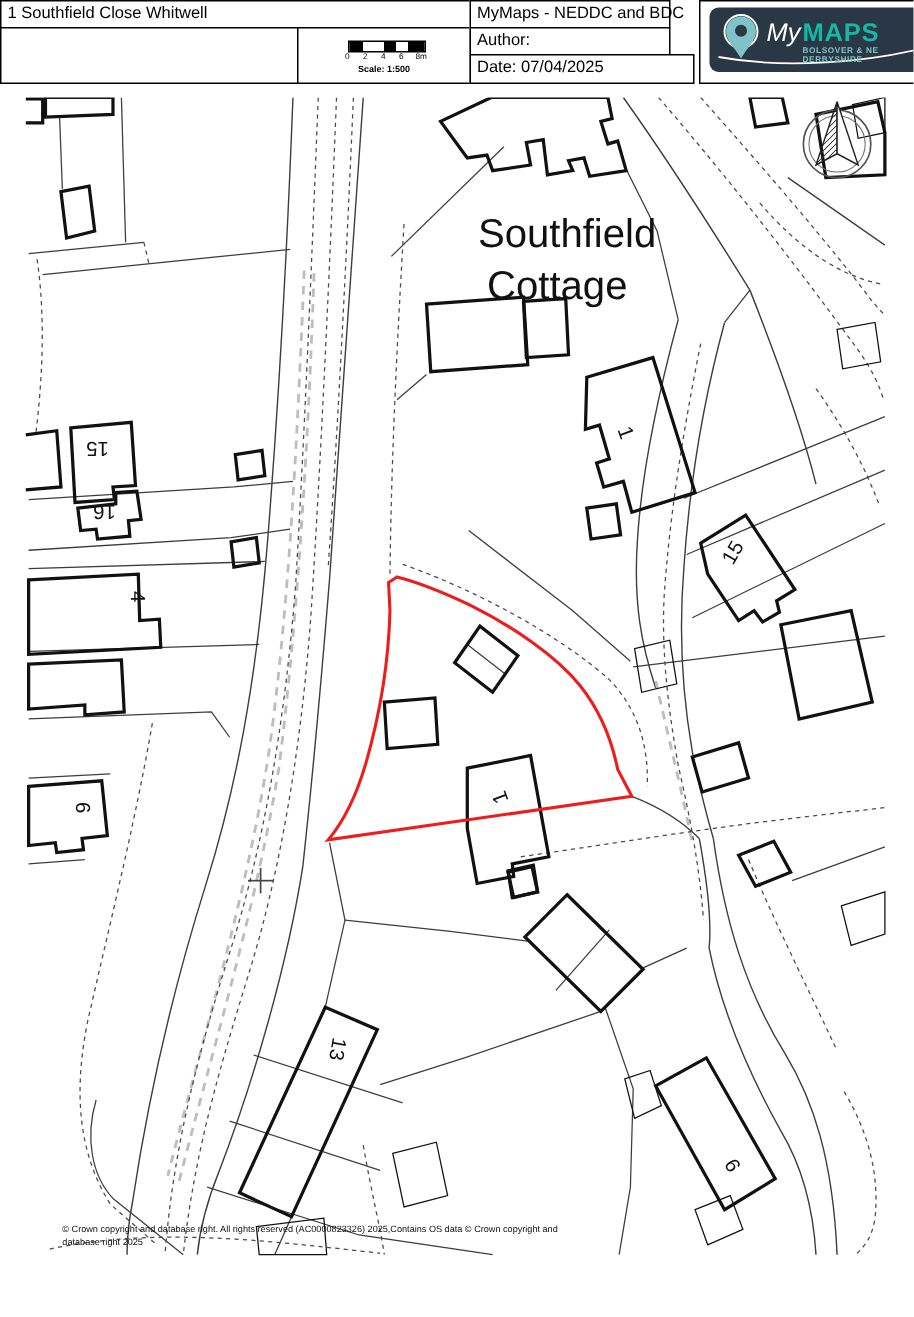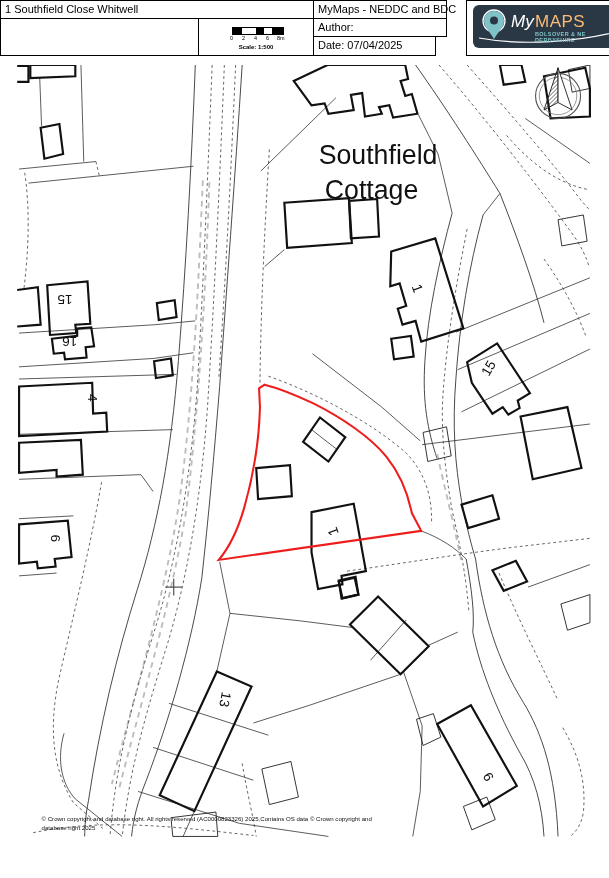--- a/index.html
+++ b/index.html
@@ -13,21 +13,21 @@
             display:flex;box-sizing:content-box;}
   .scalebar .seg{height:100%;}
   .seg.b{background:#000;} .seg.w{background:#fff;}
   .tick{position:absolute;top:16px;font-size:5.5px;}
   .scale-label{position:absolute;top:25px;left:0;width:100%;text-align:center;
                font-size:6px;font-weight:bold;}
   
   .logo-box{position:absolute;left:6px;top:4px;width:151px;height:43px;border-radius:6px;
             background:#2a3845;overflow:hidden;}
   .logo-my{position:absolute;left:38px;top:7px;color:#fff;font-size:17px;font-style:italic;}
-  .logo-maps{position:absolute;left:62px;top:7px;color:#fdba74;font-size:17px;font-weight:normal;
+  .logo-maps{position:absolute;left:62px;top:7px;color:#14b8a6;font-size:17px;font-weight:bold;
              letter-spacing:.5px;}
   .logo-tag{position:absolute;left:62px;top:26px;color:#7fc3c9;font-size:5.5px;font-weight:bold;
             letter-spacing:.4px;}
   .map-wrap{position:absolute;left:0;top:65px;width:513px;height:823px;}
   svg text{font-family:"Liberation Sans",sans-serif;fill:#111;}
 </style>
 </head>
 <body>
 
 <div class="h-cell" style="left:0;top:0;width:358px;height:19px;">
@@ -51,21 +51,21 @@
   <span class="tick" style="left:78px">8m</span>
   <div class="scale-label">Scale: 1:500</div>
 </div>
 
 <div class="h-cell" style="left:313px;top:0;width:134px;height:19px;">
   <span class="h-text">MyMaps - NEDDC and BDC</span>
 </div>
 <div class="h-cell" style="left:313px;top:18px;width:134px;height:19px;text-align:center;">
   <span class="h-text">Author:</span>
 </div>
-<div class="h-cell" style="left:313px;top:36px;width:123px;height:20px;">
+<div class="h-cell" style="left:313px;top:36px;width:150px;height:20px;">
   <span class="h-text">Date: 07/04/2025</span>
 </div>
 
 <div class="h-cell" style="left:446px;top:0;width:163px;height:56px;margin-left:20px;">
   <div class="logo-box">
     <svg width="151" height="43" style="position:absolute;left:0;top:0">
 
       <path d="M 6,33 C 50,41 105,37 147,26" fill="none" stroke="#ffffff" stroke-width="1.2"></path>
 
       <g>

